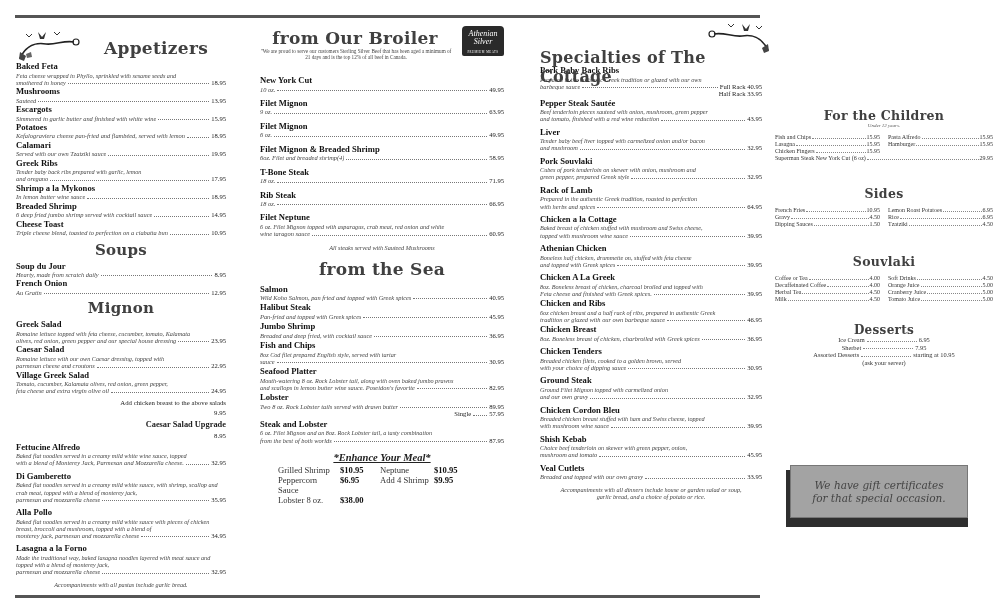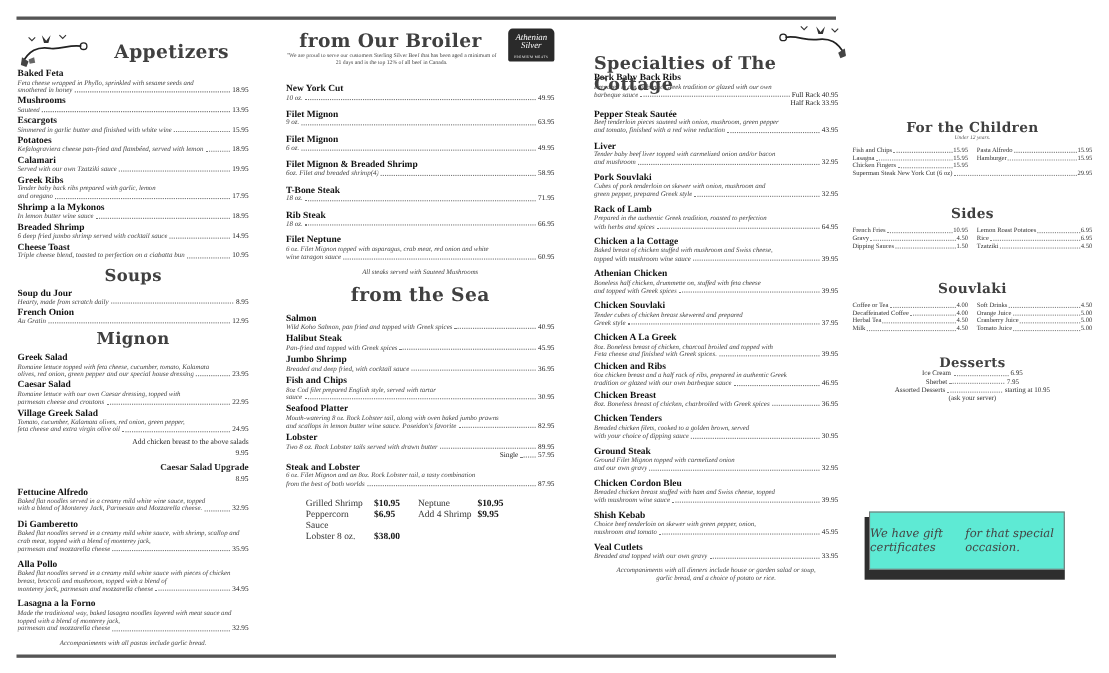--- a/index.html
+++ b/index.html
@@ -55,21 +55,21 @@
   .row { display: flex; align-items: flex-end; font-size: 6px; line-height: 7px; color: #333; }
   .row .dots { flex: 1; border-bottom: 1px dotted #888; margin: 0 1px 2px 1px; }
   .row.full { grid-column: 1 / 3; }
 
   .desserts { text-align: center; font-size: 6.4px; line-height: 7.6px; color: #333; }
   .desserts .d-row { display: inline-flex; align-items: flex-end; }
   .desserts .d-row .dots { width: 50px; border-bottom: 1px dotted #888; margin: 0 2px 2px 2px; }
 
   .gift { position: absolute; left: 790px; top: 465px; width: 182px; height: 57px; }
   .gift .shadow { position: absolute; left: -4px; top: 5px; width: 182px; height: 57px; background: #2e2e2e; }
-  .gift .box { position: absolute; left: 0; top: 0; width: 178px; height: 53px; background: #5eead4; border: 1px solid #777; display: flex; flex-direction: row; justify-content: center; align-items: center; font-family: "DejaVu Serif", serif; font-style: italic; font-size: 10.5px; line-height: 13px; color: #444; }
+  .gift .box { position: absolute; left: 0; top: 0; width: 178px; height: 53px; background: #a3a3a3; border: 1px solid #777; display: flex; flex-direction: column; justify-content: center; align-items: center; font-family: "DejaVu Serif", serif; font-style: italic; font-size: 10.5px; line-height: 13px; color: #444; }
 </style>
 </head>
 <body>
 
 <div class="rule top"></div>
 <div class="rule bottom"></div>
 
 <div class="col c1">
   <div style="display:flex;align-items:flex-end;height:42px;">
     <svg class="ornament" viewBox="0 0 70 34">
@@ -397,20 +397,21 @@
       <div class="desc">6 oz. Filet Mignon and an 8oz. Rock Lobster tail, a tasty combination</div>
       <div class="line">
           <span class="txt">from the best of both worlds</span>
           <span class="dots"></span>
           <span class="price">87.95</span>
         </div>
     </div>
   </div>
 
   <div class="enhance">
+    <div class="t">*Enhance Your Meal*</div>
     <div class="grid">
       <span>Grilled Shrimp</span>
         <span class="p">$10.95</span>
       <span>Neptune</span>
         <span class="p">$10.95</span>
       <span>Peppercorn Sauce</span>
         <span class="p">$6.95</span>
       <span>Add 4 Shrimp</span>
         <span class="p">$9.95</span>
       <span>Lobster 8 oz.</span>
@@ -486,29 +487,20 @@
     </div>
     <div class="item">
       <div class="name">Athenian Chicken</div>
       <div class="desc">Boneless half chicken, drummette on, stuffed with feta cheese</div>
       <div class="line">
           <span class="txt">and topped with Greek spices</span>
           <span class="dots"></span>
           <span class="price">39.95</span>
         </div>
     </div>
-    <div class="item">
-      <div class="name">Chicken Souvlaki</div>
-      <div class="desc">Tender cubes of chicken breast skewered and prepared</div>
-      <div class="line">
-          <span class="txt">Greek style</span>
-          <span class="dots"></span>
-          <span class="price">37.95</span>
-        </div>
-    </div>
     <div class="item" style="margin-bottom:2px;">
       <div class="name">Chicken A La Greek</div>
       <div class="desc">8oz. Boneless breast of chicken, charcoal broiled and topped with</div>
       <div class="line">
           <span class="txt">Feta cheese and finished with Greek spices.</span>
           <span class="dots"></span>
           <span class="price">39.95</span>
         </div>
     </div>
     <div class="item" style="margin-bottom:2px;">

